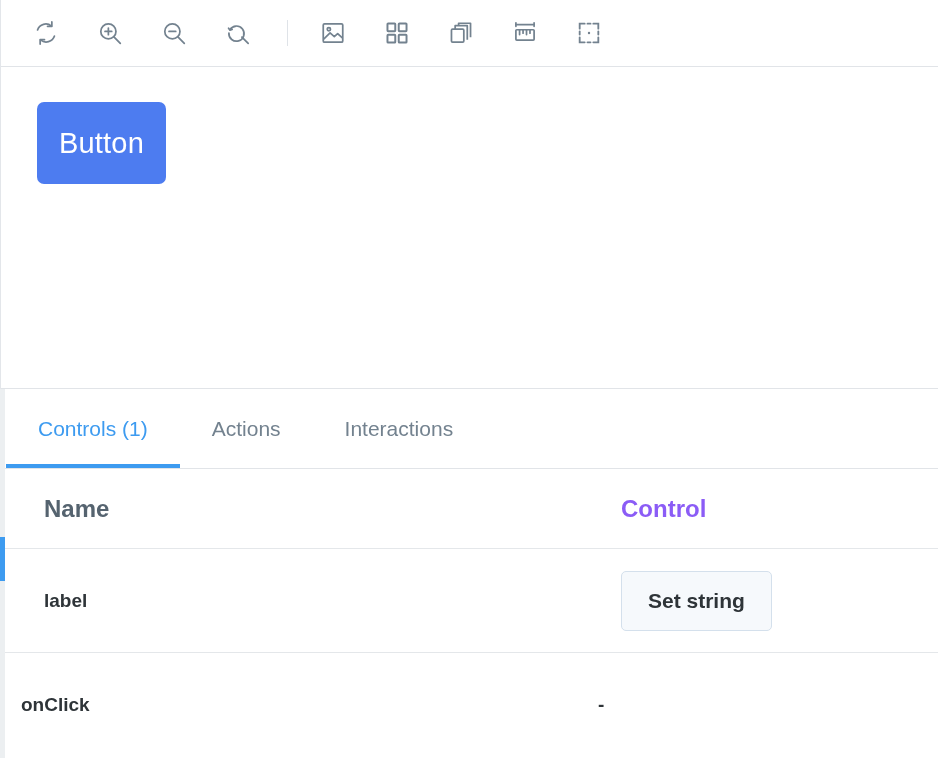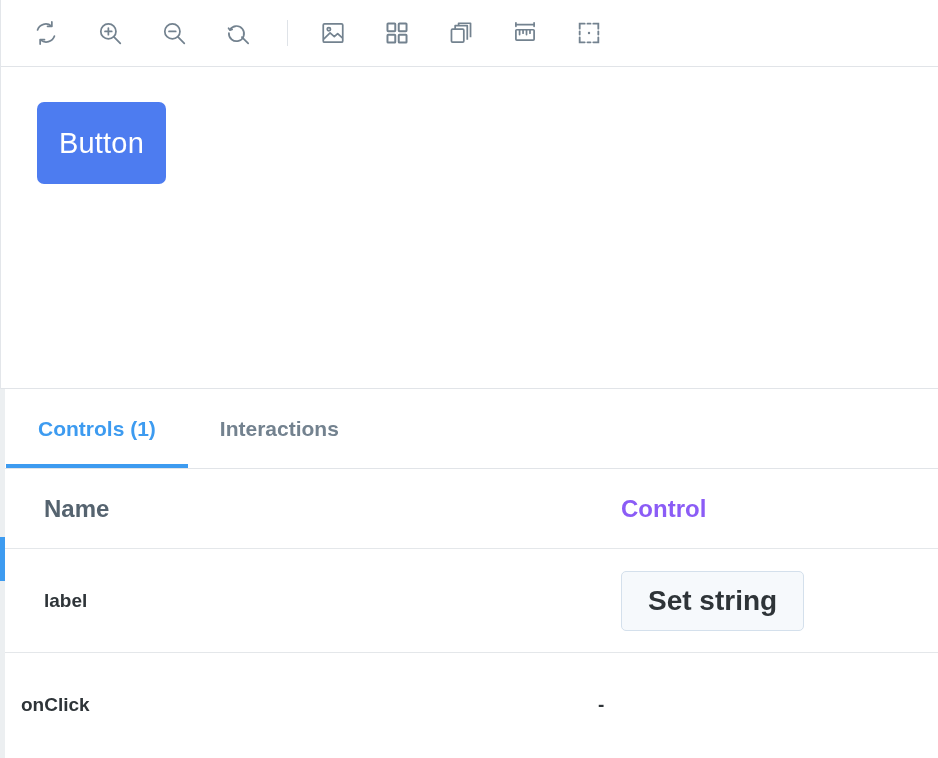--- a/index.html
+++ b/index.html
@@ -109,21 +109,21 @@
     padding-left: 5px;
     background: #fff;
   }
   .tab {
     position: relative;
     height: 100%;
     display: flex;
     align-items: center;
     padding: 0 32px;
     font-size: 21px;
-    font-weight: bold;
+    font-weight: normal;
     color: #73828f;
     background: transparent;
     border: none;
     font-family: "Liberation Sans", sans-serif;
     cursor: pointer;
     white-space: nowrap;
   }
   .tab.active { color: #3d9bf0; }
   .tab.active::after {
     content: "";
@@ -179,21 +179,21 @@
     font-size: 19px;
     font-weight: bold;
   }
   .set-string-btn {
     display: inline-block;
     background: #f6f9fc;
     border: 1px solid #d4e0ec;
     border-radius: 5px;
     color: #2e3438;
     font-family: "Liberation Sans", sans-serif;
-    font-size: 28px;
+    font-size: 21px;
     font-weight: bold;
     padding: 0 26px;
     height: 60px;
     line-height: 58px;
     cursor: pointer;
     box-sizing: border-box;
   }
 
   
   .vscroll-track {
@@ -313,20 +313,21 @@
   </div>
 
   <div class="panel">
 
     <div class="vscroll-track">
       <div class="vscroll-thumb" style="top:148px;height:44px;"></div>
     </div>
 
     <div class="tabs">
       <button class="tab active">Controls (1)</button>
+      <button class="tab">Actions</button>
       <button class="tab">Interactions</button>
     </div>
 
     <div class="table">
 
       <div class="trow header">
         <div class="cell-name">Name</div>
         <div class="cell-control">Control</div>
       </div>
 

